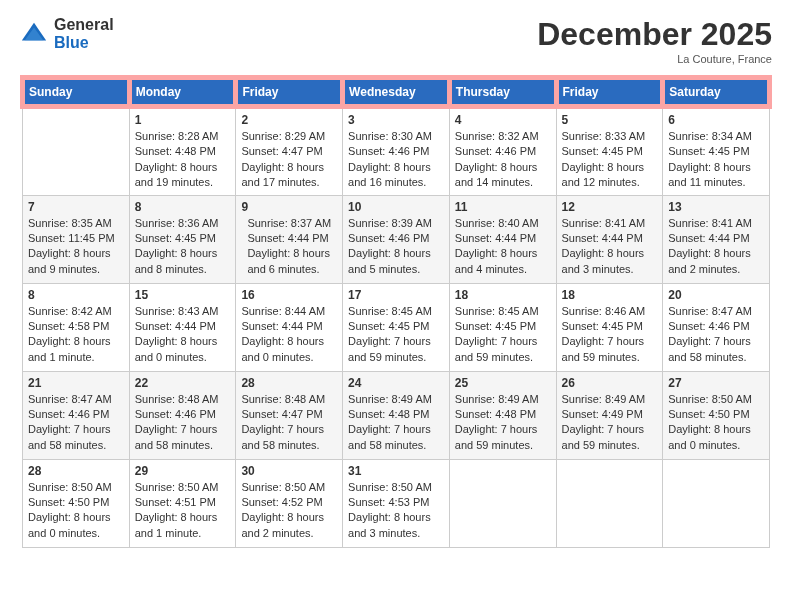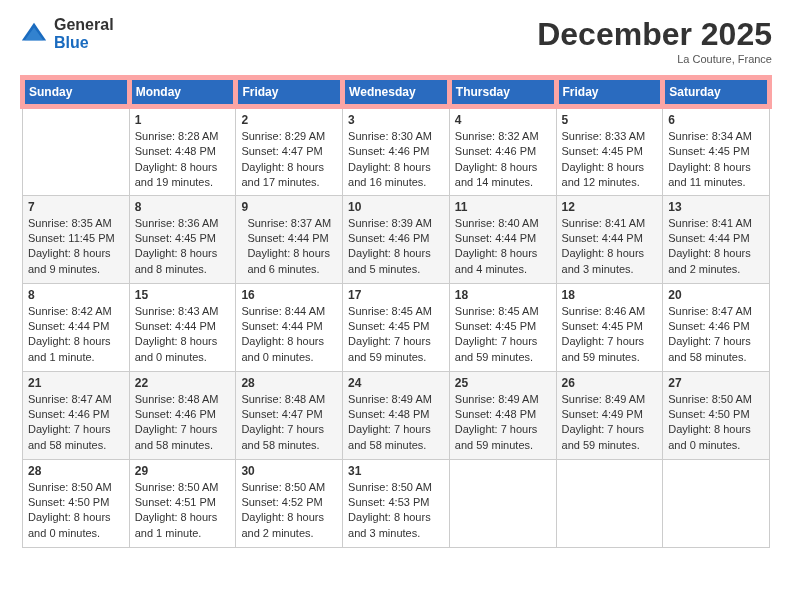--- a/index.html
+++ b/index.html
@@ -231,21 +231,21 @@
             <div class="day-info" style="white-space: pre-line;">Sunrise: 8:41 AM
 Sunset: 4:44 PM
 Daylight: 8 hours
 and 2 minutes.</div>
           </td>
         </tr>
         <tr class="row-white">
           <td>
             <span class="day-number">8</span>
             <div class="day-info" style="white-space: pre-line;">Sunrise: 8:42 AM
-Sunset: 4:44 PM
+Sunset: 4:58 PM
 Daylight: 8 hours
 and 1 minute.</div>
           </td>
           <td>
             <span class="day-number">15</span>
             <div class="day-info" style="white-space: pre-line;">Sunrise: 8:43 AM
 Sunset: 4:44 PM
 Daylight: 8 hours
 and 0 minutes.</div>
           </td>

